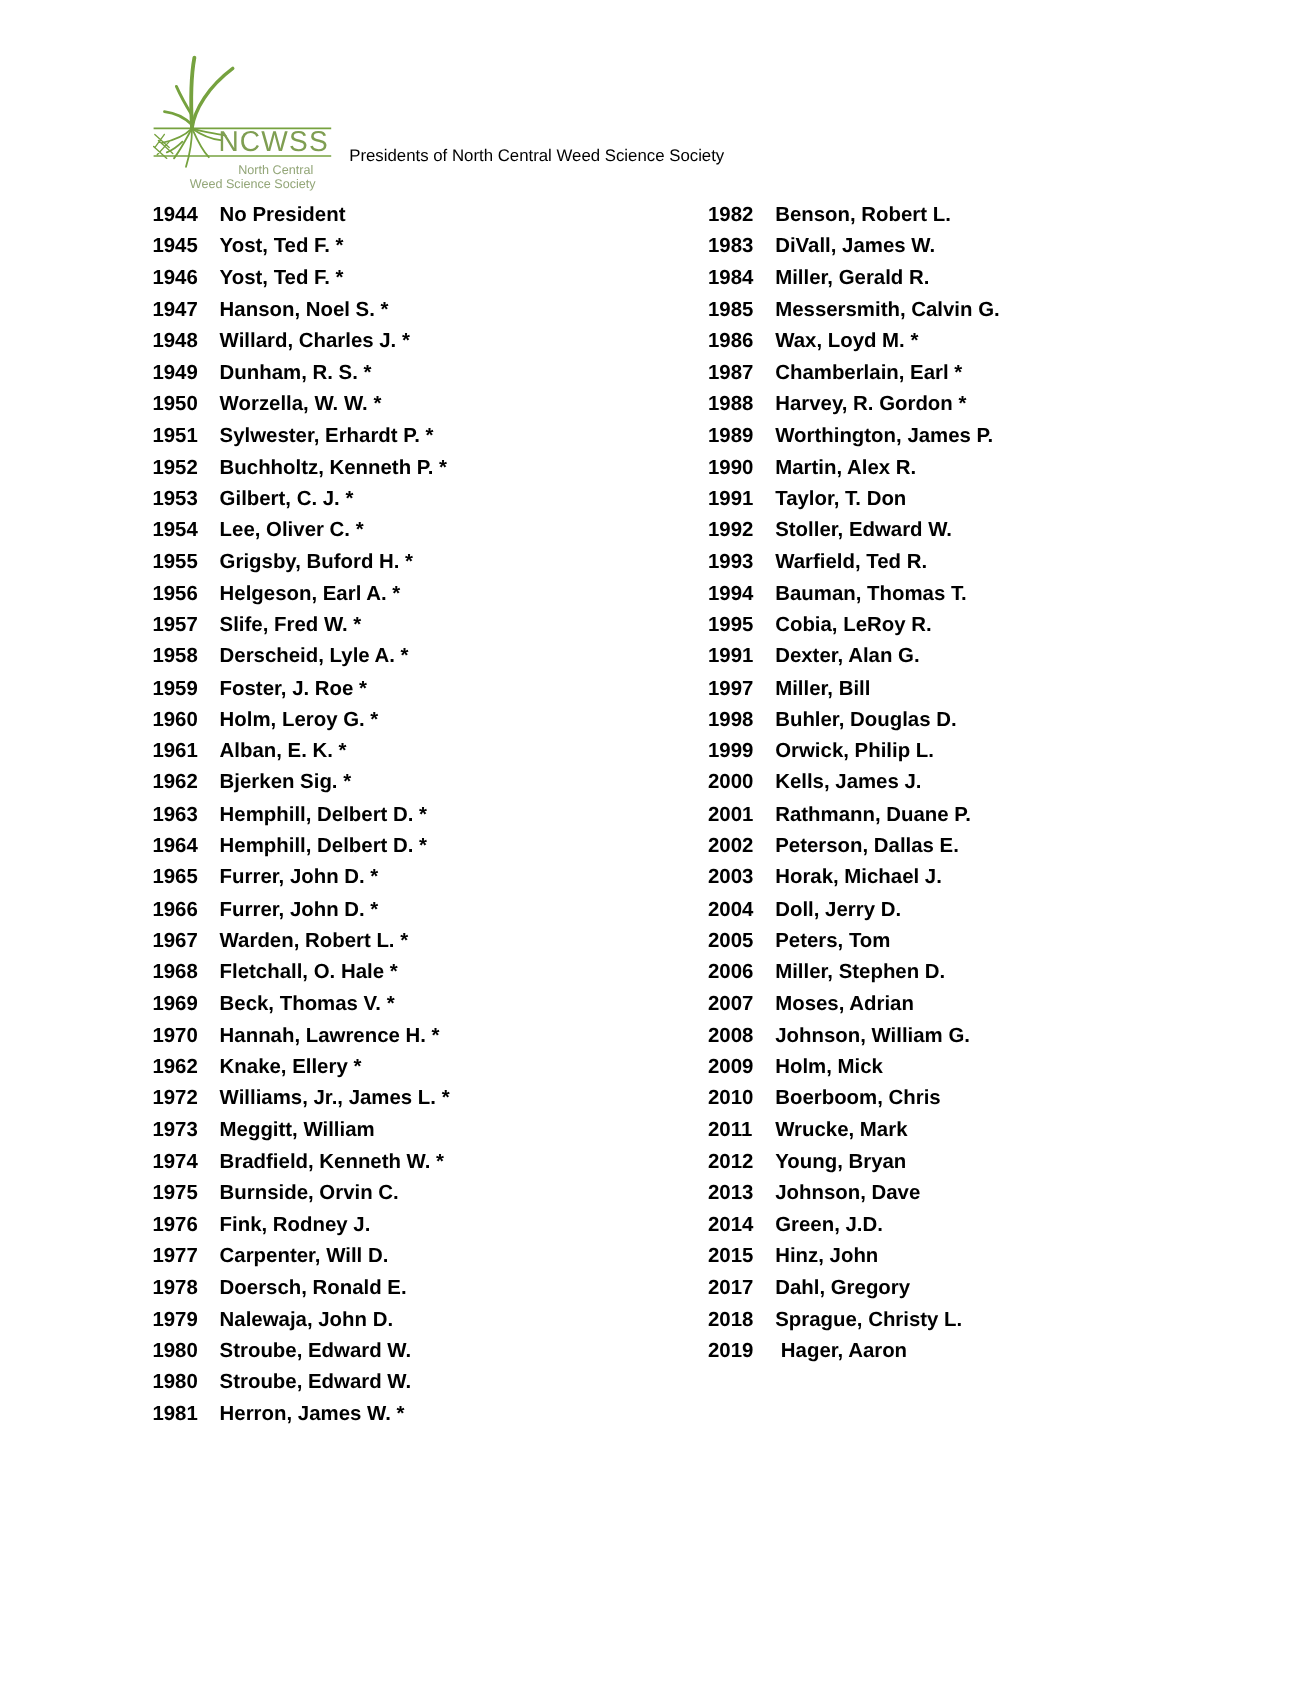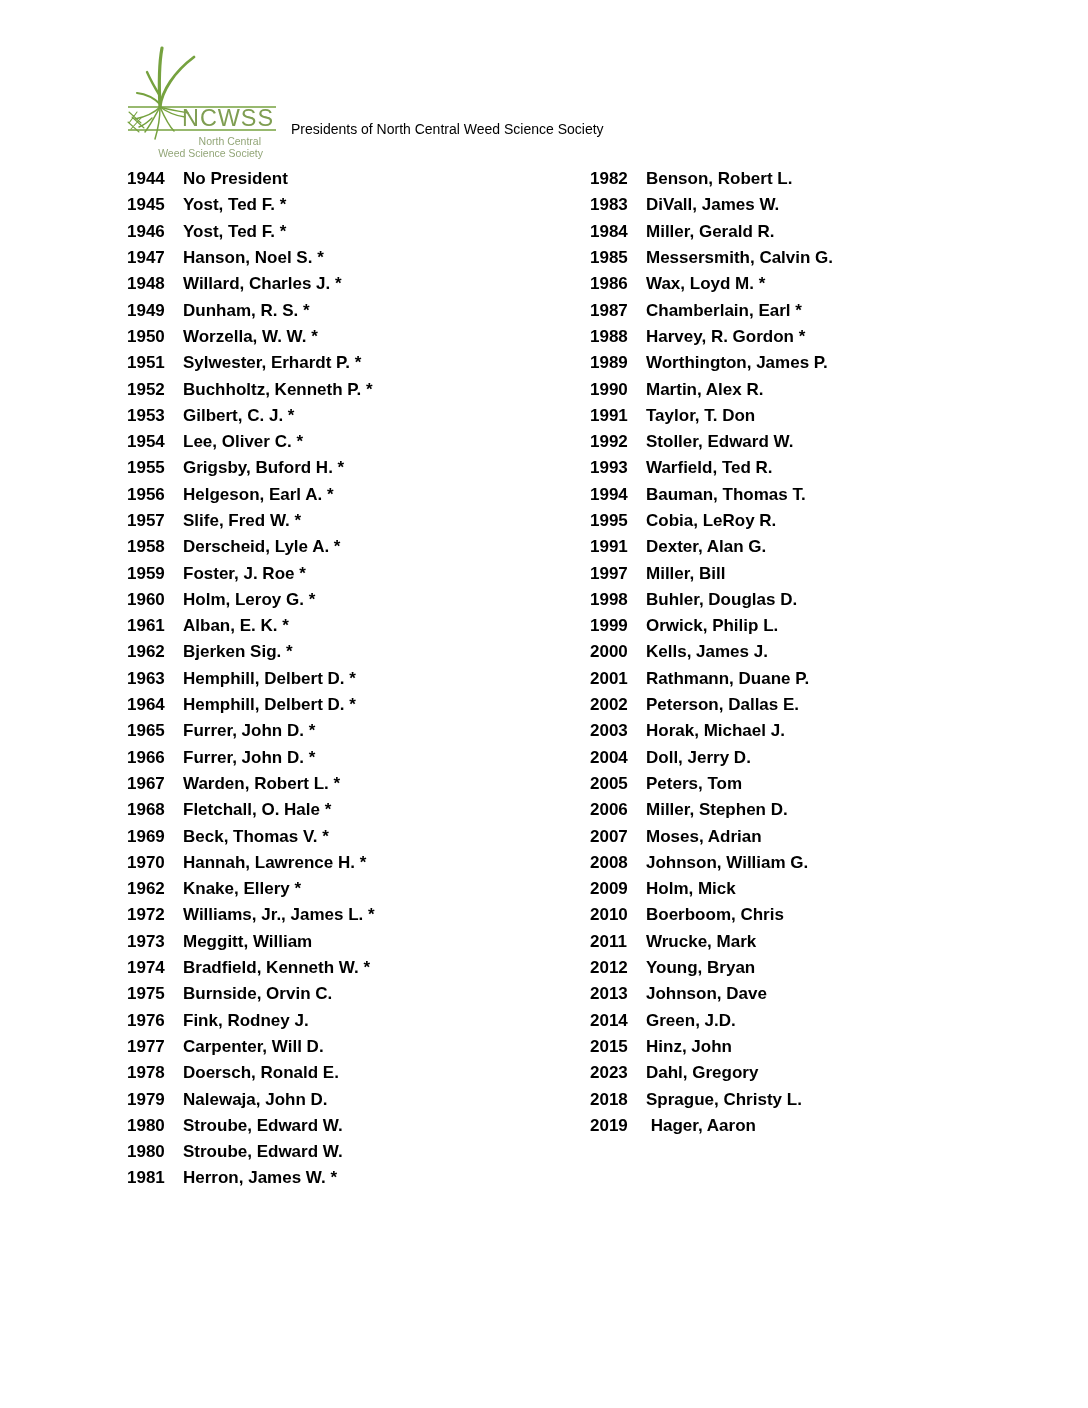--- a/index.html
+++ b/index.html
@@ -416,21 +416,21 @@
       </div>
       <div class="row">
         <span class="year">2014</span>
         <span class="name">Green, J.D.</span>
       </div>
       <div class="row">
         <span class="year">2015</span>
         <span class="name">Hinz, John</span>
       </div>
       <div class="row">
-        <span class="year">2023</span>
+        <span class="year">2017</span>
         <span class="name">Dahl, Gregory</span>
       </div>
       <div class="row">
         <span class="year">2018</span>
         <span class="name">Sprague, Christy L.</span>
       </div>
       <div class="row">
         <span class="year">2019</span>
         <span class="name">&nbsp;Hager, Aaron</span>
       </div>

